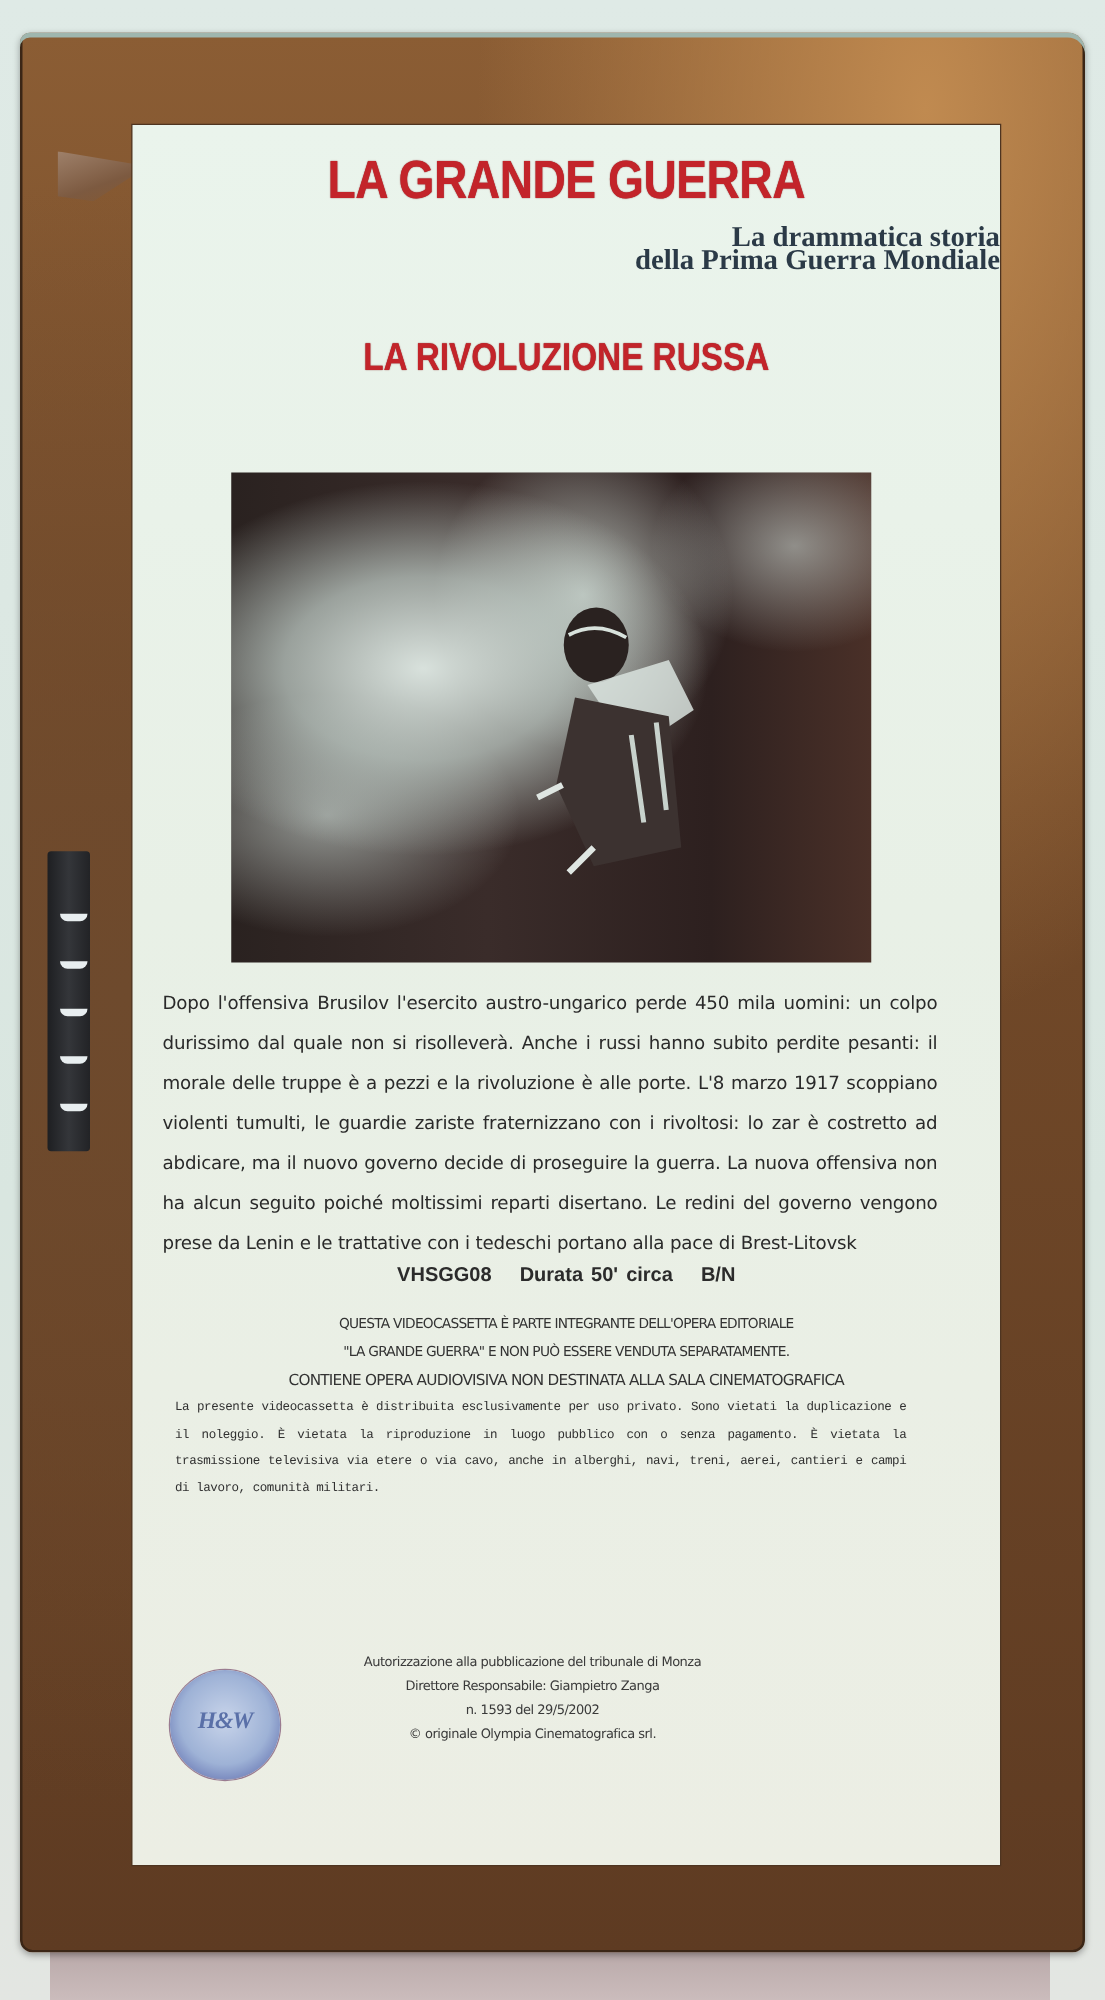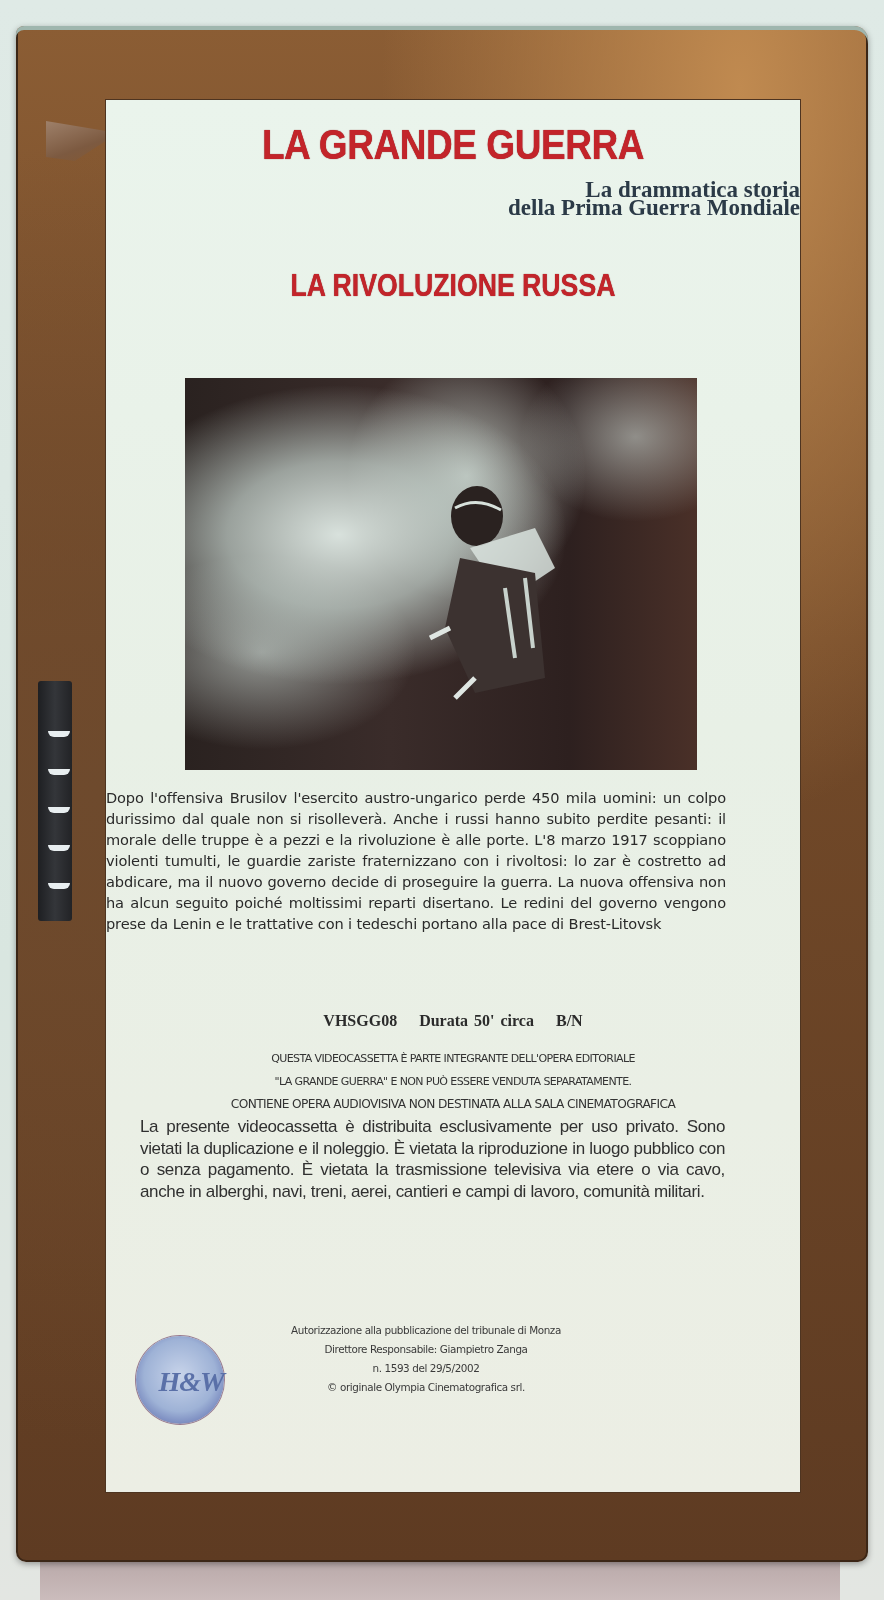--- a/index.html
+++ b/index.html
@@ -70,59 +70,59 @@
       radial-gradient(ellipse at 30% 40%, rgba(225,235,230,.95) 0%, rgba(200,214,208,.7) 22%, rgba(0,0,0,0) 45%),
       radial-gradient(ellipse at 55% 25%, rgba(210,222,215,.8) 0%, rgba(0,0,0,0) 30%),
       radial-gradient(ellipse at 15% 70%, rgba(190,200,195,.7) 0%, rgba(0,0,0,0) 25%),
       radial-gradient(ellipse at 88% 15%, rgba(200,210,205,.6) 0%, rgba(0,0,0,0) 18%),
       linear-gradient(90deg, #2a2220 0%, #3a2c2a 40%, #2d201f 75%, #4a3028 100%);
   }
   .soldier {
     position: absolute; left: 230px; top: 100px; width: 150px; height: 240px;
   }
   .description {
-    position: absolute; left: 0; top: 687px; width: 620px;
-    font-family: "DejaVu Sans", sans-serif; font-size: 14.6px; line-height: 21px;
+    position: absolute; left: 24px; top: 687px; width: 620px;
+    font-family: "DejaVu Sans", sans-serif; font-size: 14.6px; line-height: 32px;
     color: #2a2a2a; text-align: justify; letter-spacing: -0.15px;
   }
   .meta-line {
     position: absolute; left: 0; top: 912px; width: 100%; text-align: center;
-    font-family: Liberation Serif, serif; font-weight: 700; font-size: 16px;
+    font-family: Liberation Sans, sans-serif; font-weight: 700; font-size: 16px;
     color: #2b2b2b; word-spacing: 2px;
   }
   .meta-line span { margin: 0 8px; }
   .notice {
     position: absolute; left: 0; width: 100%; text-align: center;
     font-family: "DejaVu Sans", sans-serif; font-size: 11px; color: #333;
     letter-spacing: -0.6px;
   }
   .notice.n1 { top: 952px; }
   .notice.n2 { top: 975px; }
   .notice.n3 { top: 997px; font-size: 12.2px; }
   .legal {
     position: absolute; left: 34px; top: 1016px; width: 585px;
-    font-family: Liberation Sans, sans-serif; font-size: 17px; line-height: 21.5px;
+    font-family: Liberation Mono, monospace; font-size: 10px; line-height: 21.5px;
     color: #303030; text-align: justify; letter-spacing: -0.35px;
   }
   .legal p { margin: 0; }
   .credits {
     position: absolute; left: 120px; top: 1221px; width: 400px; text-align: center;
     font-family: "DejaVu Sans", sans-serif; font-size: 10.4px; line-height: 19px;
     color: #3a3a3a; letter-spacing: -0.4px;
   }
   .hw-seal {
     position: absolute; left: 30px; top: 1236px; width: 88px; height: 88px;
     border-radius: 50%;
     background: radial-gradient(circle at 50% 45%, #c8d4ea 0%, #9eb2d6 55%, #7e8fc2 72%, #b78a8a 78%, #c99aa0 92%, #8f6b8a 100%);
     box-shadow: 0 0 0 1px #9a7c90;
   }
   .hw-seal-text {
-    position: absolute; left: 0; top: 30px; width: 100%; text-align: right;
+    position: absolute; left: 0; top: 30px; width: 100%; text-align: center;
     font-family: "Liberation Serif", serif; font-style: italic; font-weight: 700;
-    font-size: 28px; color: #5a70a8; letter-spacing: -1px;
+    font-size: 19px; color: #5a70a8; letter-spacing: -1px;
   }
   .hw-logo {
     position: absolute; left: 505px; top: 1243px; width: 120px; height: 86px;
   }
   .hw-logo-hobby, .hw-logo-work {
     position: absolute; left: 46px; font-family: "Liberation Sans", sans-serif;
     font-weight: 700; font-size: 19px; color: #262626; letter-spacing: -0.5px;
     transform: scaleX(0.85); transform-origin: left;
   }
   .hw-logo-hobby { top: 34px; }

